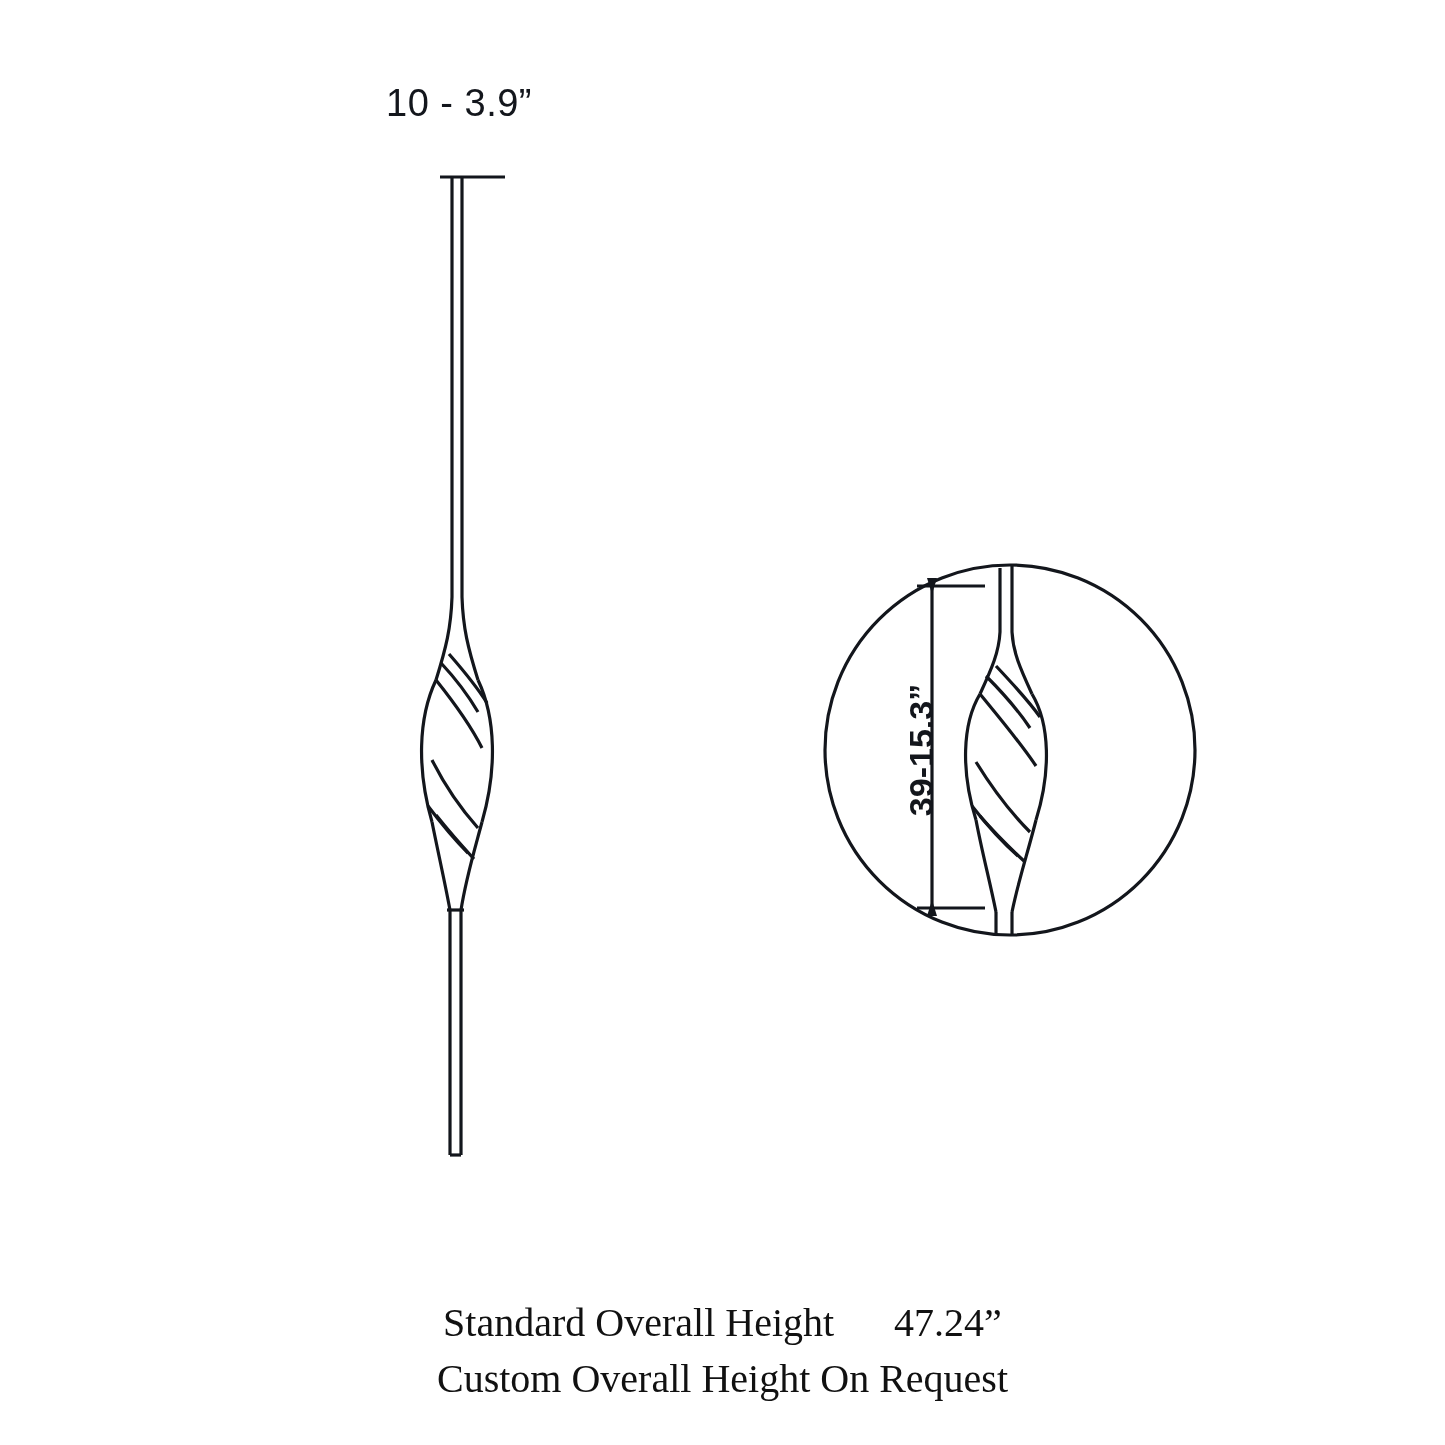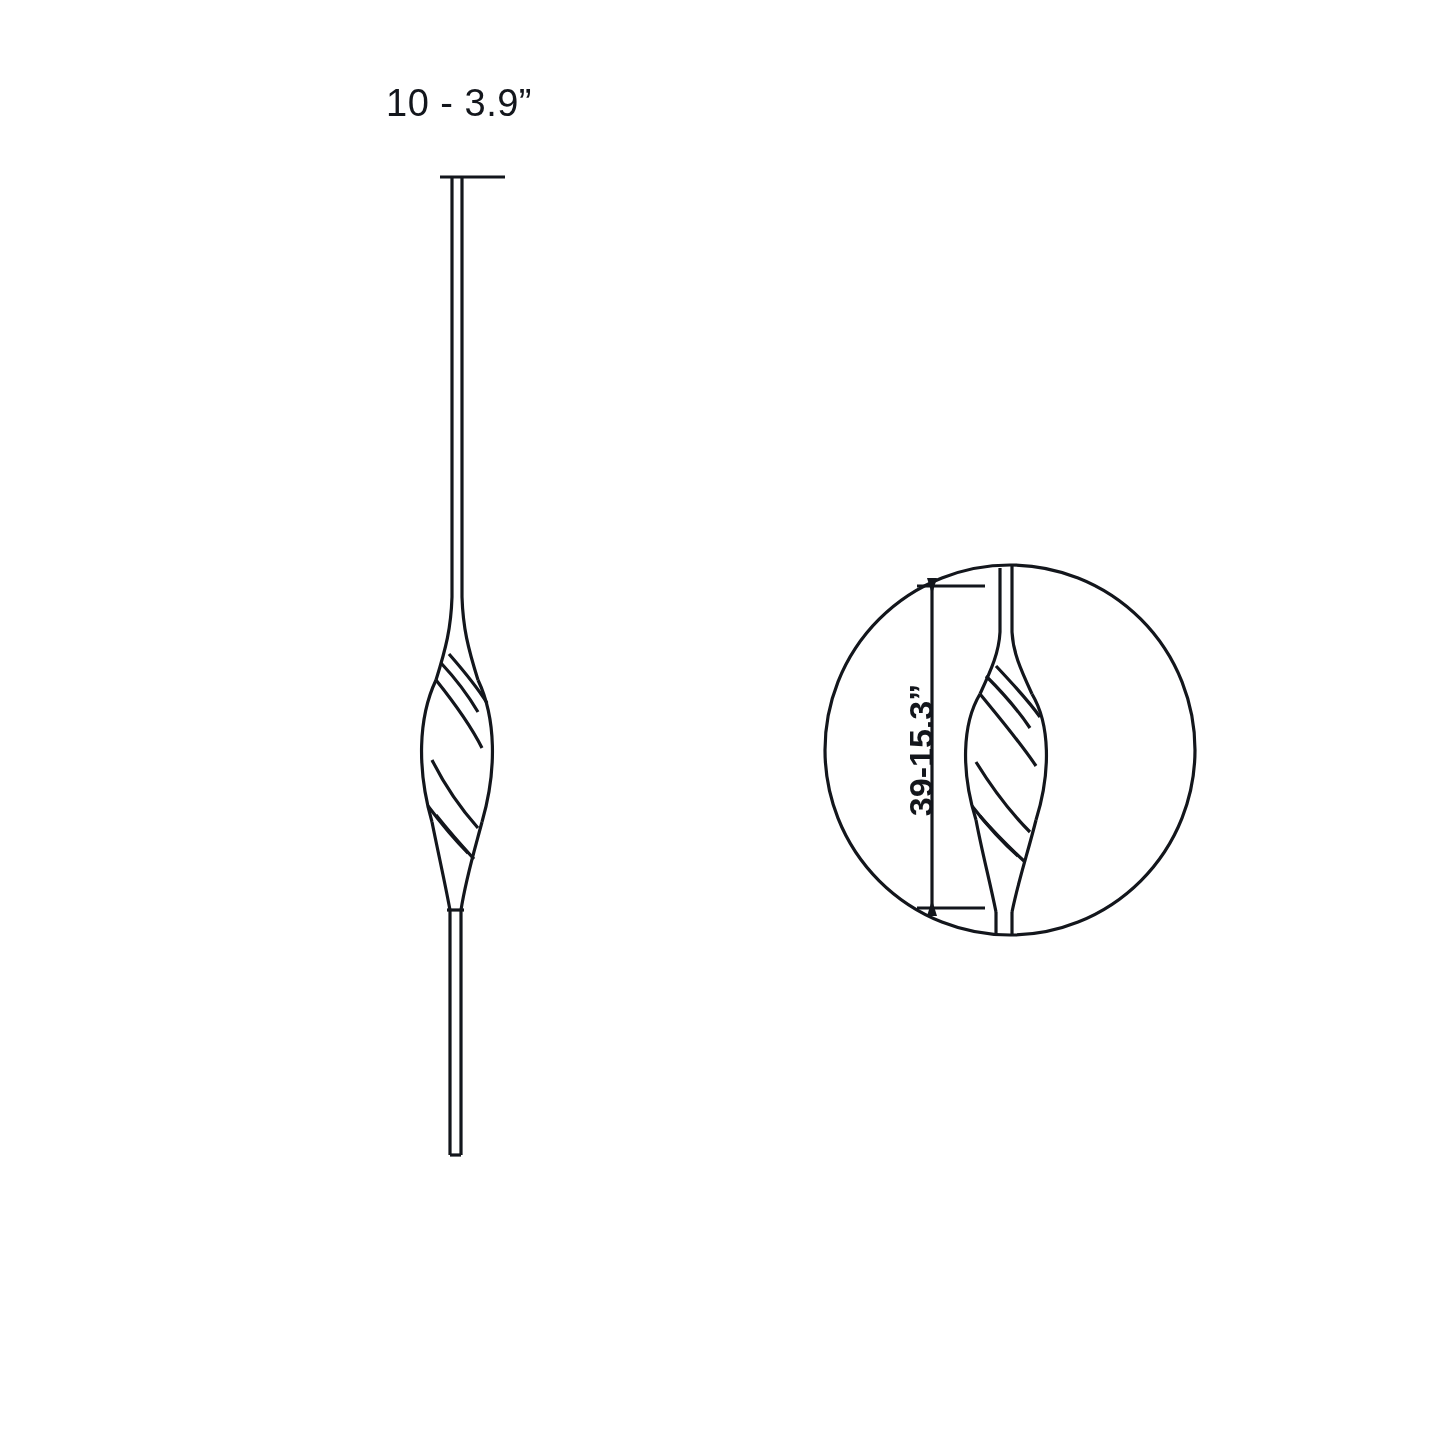--- a/index.html
+++ b/index.html
@@ -143,14 +143,20 @@
 
       <line x1="932" y1="586" x2="932" y2="908"></line>
 
       <path d="M932,594 L927,578 L937,578 Z" fill="#13161c" stroke="none"></path>
       <path d="M932,900 L927,916 L937,916 Z" fill="#13161c" stroke="none"></path>
     </g>
   </svg>
 
   <div class="detail-dim-label">39-15.3”</div>
 
+  <div class="footer">
+    <div class="footer-row1">
+      <span class="label">Standard Overall Height</span><span class="value">47.24”</span>
+    </div>
+    <div class="footer-row2">Custom Overall Height On Request</div>
+  </div>
 
 </div>
 
 </body></html>

